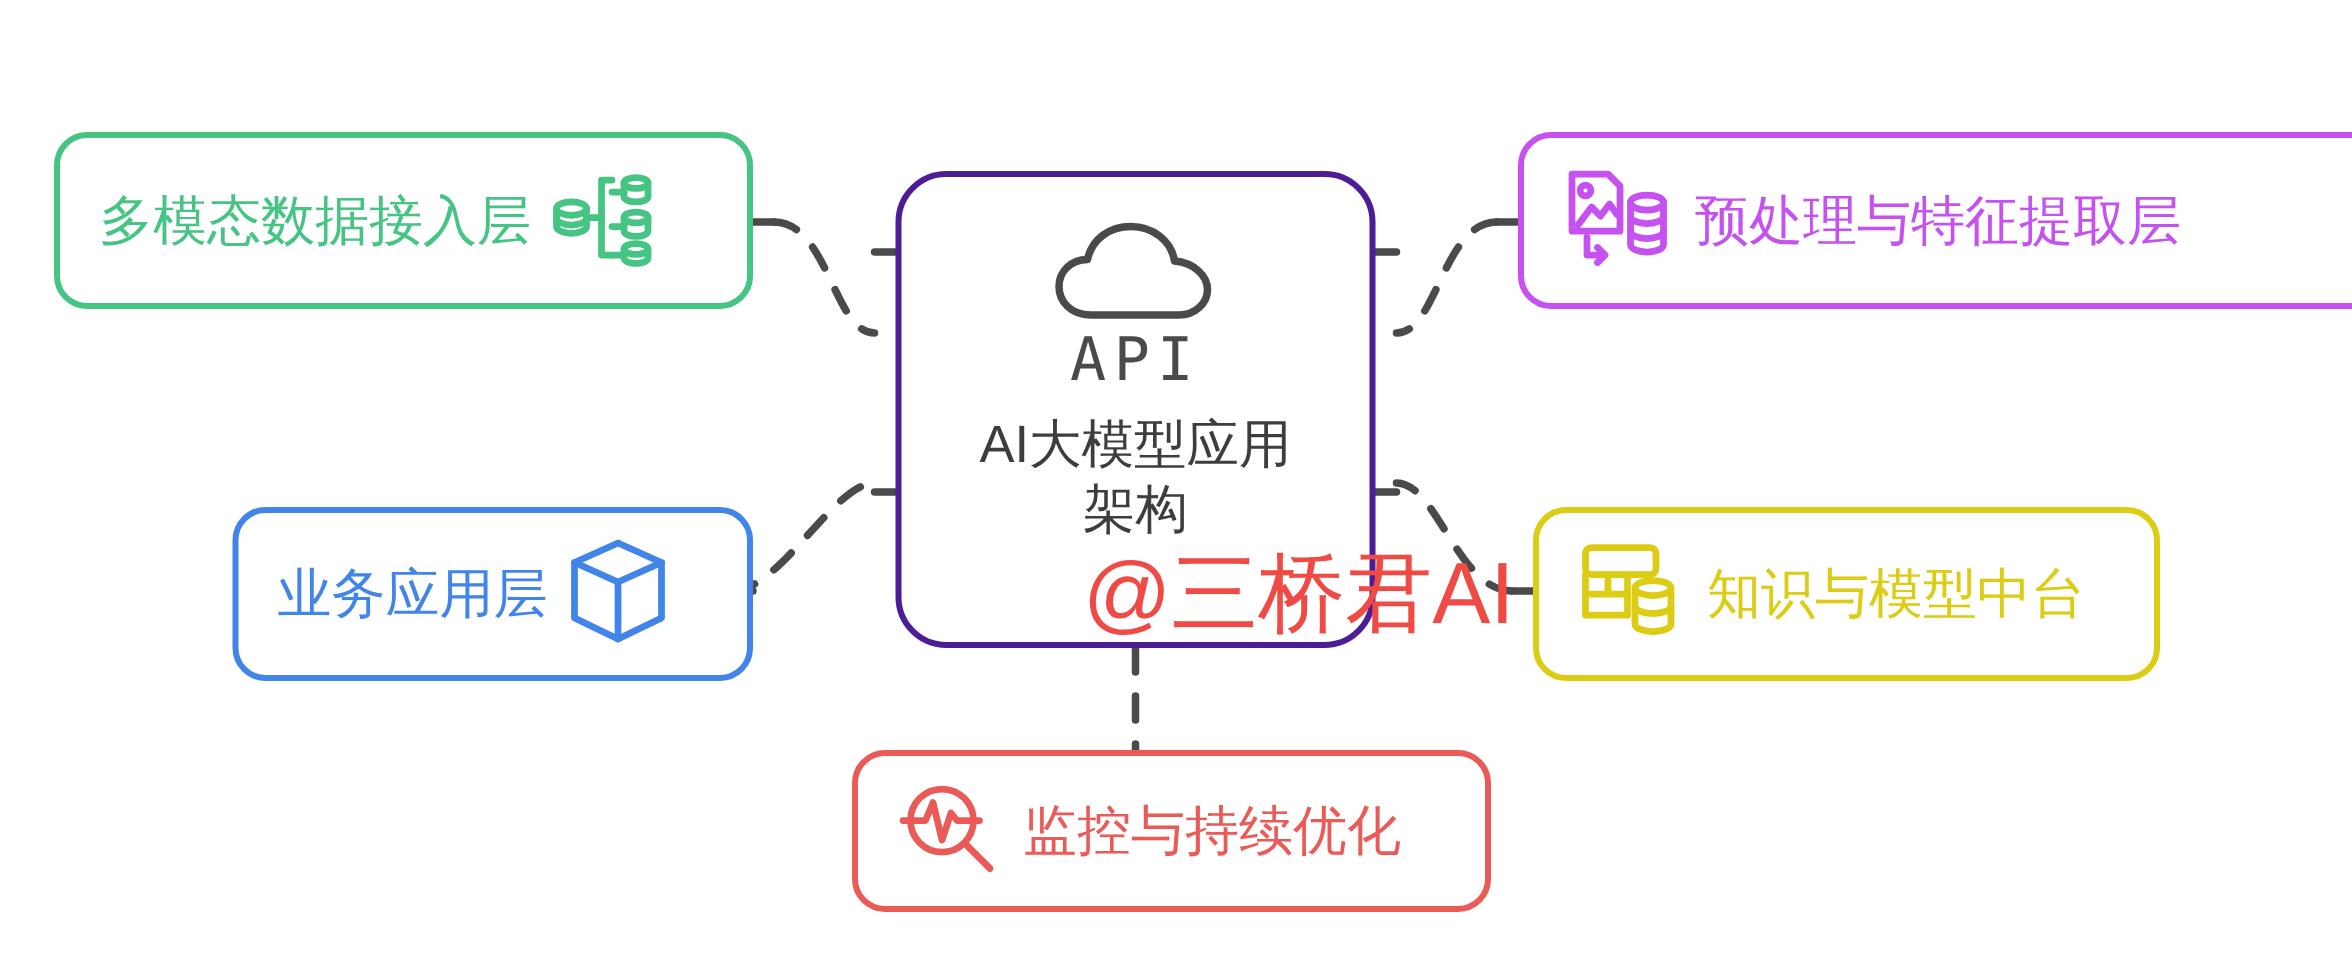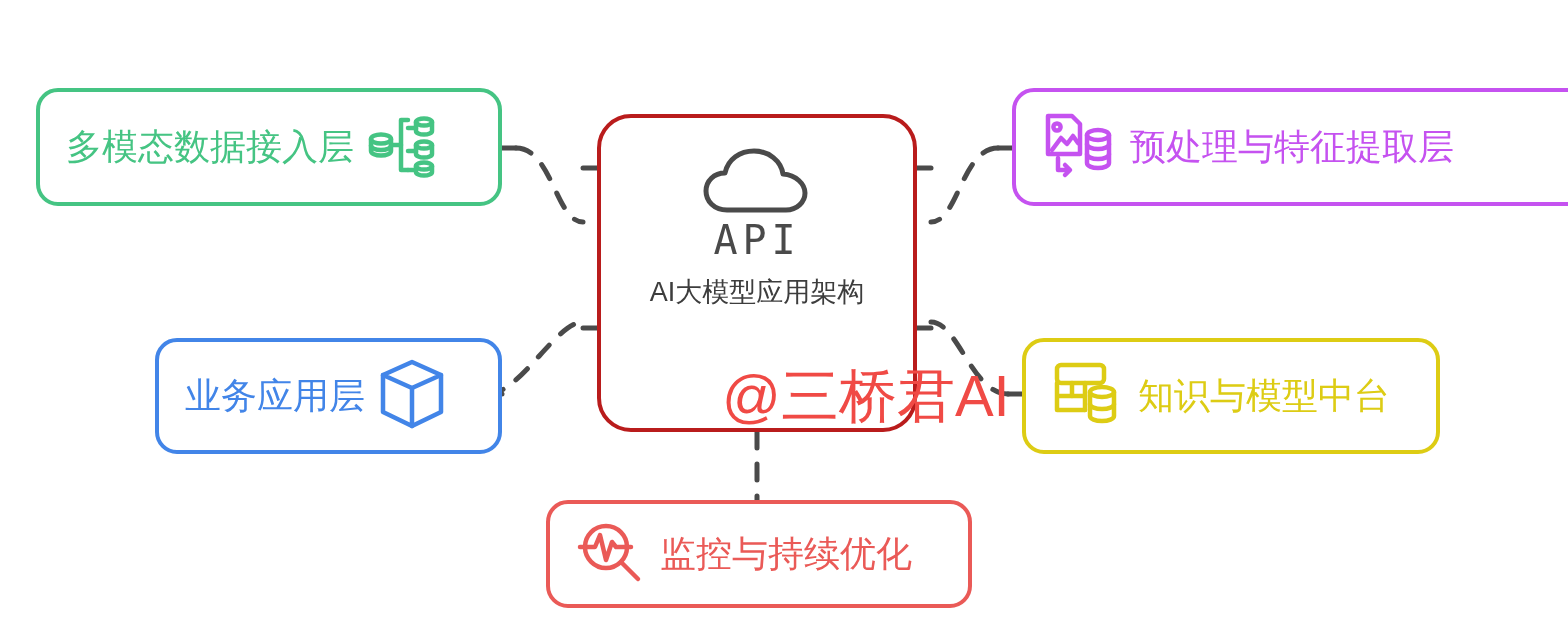--- a/index.html
+++ b/index.html
@@ -24,42 +24,42 @@
     pointer-events: none;
   }
 
   
   .center-node {
     position: absolute;
     left: 597px;
     top: 114px;
     width: 320px;
     height: 318px;
-    border: 4px solid #b91c1c;
+    border: 4px solid #4c1d95;
     border-radius: 34px;
     background: #ffffff;
     display: flex;
     flex-direction: column;
     align-items: center;
     justify-content: flex-start;
     padding-top: 28px;
   }
   .cloud-icon { display: block; }
   .api-text {
     font-family: "DejaVu Sans Mono", "Liberation Mono", monospace;
     font-size: 40px;
     color: #4a4a4a;
     letter-spacing: 5px;
     line-height: 1;
     margin-top: 4px;
     font-weight: 300;
   }
   .center-title {
     margin-top: 16px;
-    font-size: 27px;
+    font-size: 35px;
     line-height: 1.22;
     color: #3d3d3d;
     text-align: center;
     width: 230px;
     font-weight: 400;
   }
 
   
   .leaf {
     position: absolute;
@@ -85,21 +85,21 @@
 
   #node-app      { left: 155px;  top: 338px; width: 347px; height: 116px; border-color: #4285e8; }
   #node-app .label { color: #4285e8; font-family: Liberation Serif, serif; }
 
   #node-preproc  { left: 1012px; top: 88px;  width: 604px; height: 118px; border-color: #c552f0; }
   #node-preproc .label { color: #c552f0; }
 
   #node-platform { left: 1022px; top: 338px; width: 418px; height: 116px; border-color: #ddcc14; }
   #node-platform .label { color: #ddcc14; text-align: right; }
 
-  #node-monitor  { left: 546px;  top: 500px; width: 426px; height: 108px; border-color: #ea5a57; }
+  #node-monitor  { left: 568px;  top: 500px; width: 426px; height: 108px; border-color: #ea5a57; }
   #node-monitor .label { color: #ea5a57; }
 
   
   .watermark {
     position: absolute;
     left: 722px;
     top: 367px;
     font-size: 58px;
     color: #f04a45;
     font-weight: 500;

